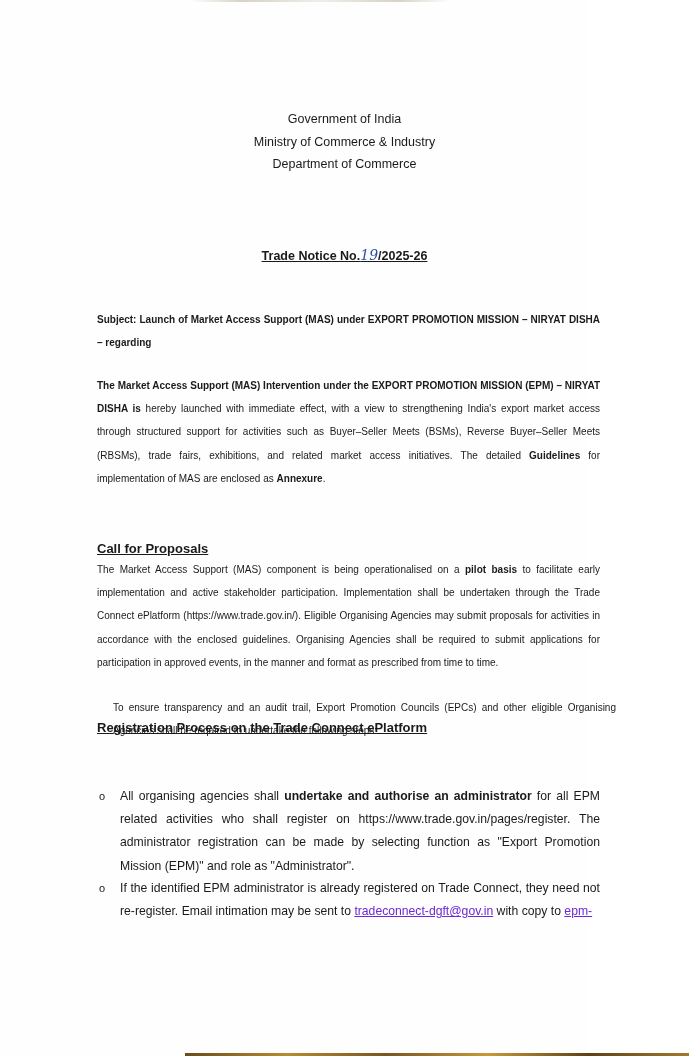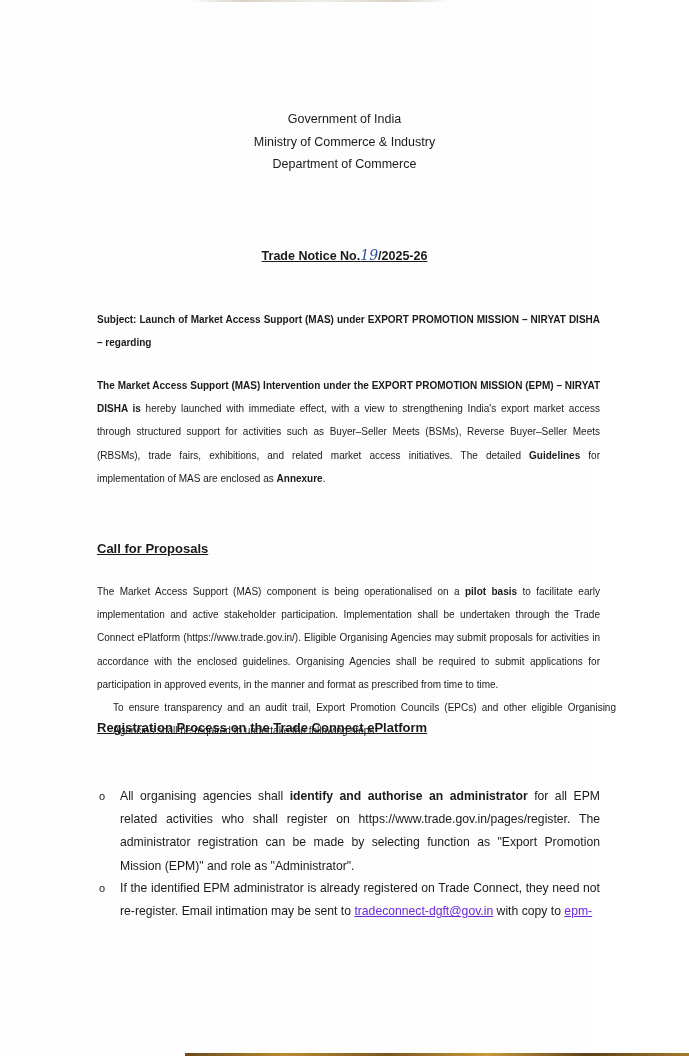--- a/index.html
+++ b/index.html
@@ -73,21 +73,21 @@
     .subject { top: 308px; font-weight: bold; }
     .intro { top: 374px; }
     .section-heading {
       position: absolute;
       left: 97px;
       font-size: 13px;
       font-weight: bold;
       text-decoration: underline;
     }
     .cfp-heading { top: 541px; }
-    .cfp-body { top: 558px; margin-top: 22px; }
+    .cfp-body { top: 558px; }
     .reg-heading { top: 720px; }
     .reg-body { top: 696px; margin-left: 16px; }
     .bullet-list {
       position: absolute;
       left: 97px;
       width: 503px;
       font-size: 12.2px;
       line-height: 23.2px;
       margin: 0;
       padding: 0;
@@ -134,21 +134,21 @@
   <div class="para intro"><b>The Market Access Support (MAS) Intervention under the EXPORT PROMOTION MISSION (EPM) – NIRYAT DISHA is</b><span> hereby launched with immediate effect, with a view to strengthening India's export market access through structured support for activities such as Buyer–Seller Meets (BSMs), Reverse Buyer–Seller Meets (RBSMs), trade fairs, exhibitions, and related market access initiatives. The detailed </span><b>Guidelines</b><span> for implementation of MAS are enclosed as </span><b>Annexure</b><span>.</span></div>
 
   <div class="section-heading cfp-heading">Call for Proposals</div>
   <div class="para cfp-body"><span>The Market Access Support (MAS) component is being operationalised on a </span><b>pilot basis</b><span> to facilitate early implementation and active stakeholder participation. Implementation shall be undertaken through the Trade Connect ePlatform (https://www.trade.gov.in/). Eligible Organising Agencies may submit proposals for activities in accordance with the enclosed guidelines. Organising Agencies shall be required to submit applications for participation in approved events, in the manner and format as prescribed from time to time.</span></div>
 
   <div class="section-heading reg-heading">Registration Process on the Trade Connect ePlatform</div>
   <div class="para reg-body">To ensure transparency and an audit trail, Export Promotion Councils (EPCs) and other eligible Organising Agencies shall be required to undertake the following steps:</div>
 
   <ul class="bullet-list first">
     <li class="bullet-item">
-      <span class="bullet-marker">o</span><span>All organising agencies shall </span><b>identify and authorise an administrator</b><span> for all EPM related activities who shall register on https://www.trade.gov.in/pages/register. The administrator registration can be made by selecting function as "Export Promotion Mission (EPM)" and role as "Administrator".</span>
+      <span class="bullet-marker">o</span><span>All organising agencies shall </span><b>undertake and authorise an administrator</b><span> for all EPM related activities who shall register on https://www.trade.gov.in/pages/register. The administrator registration can be made by selecting function as "Export Promotion Mission (EPM)" and role as "Administrator".</span>
     </li>
   </ul>
 
   <ul class="bullet-list second">
     <li class="bullet-item">
       <span class="bullet-marker">o</span><span>If the identified EPM administrator is already registered on Trade Connect, they need not re-register. Email intimation may be sent to </span><span class="link">tradeconnect-dgft@gov.in</span><span> with copy to </span><span class="link">epm-</span>
     </li>
   </ul>
 
   <div class="scan-edge-bottom"></div>

